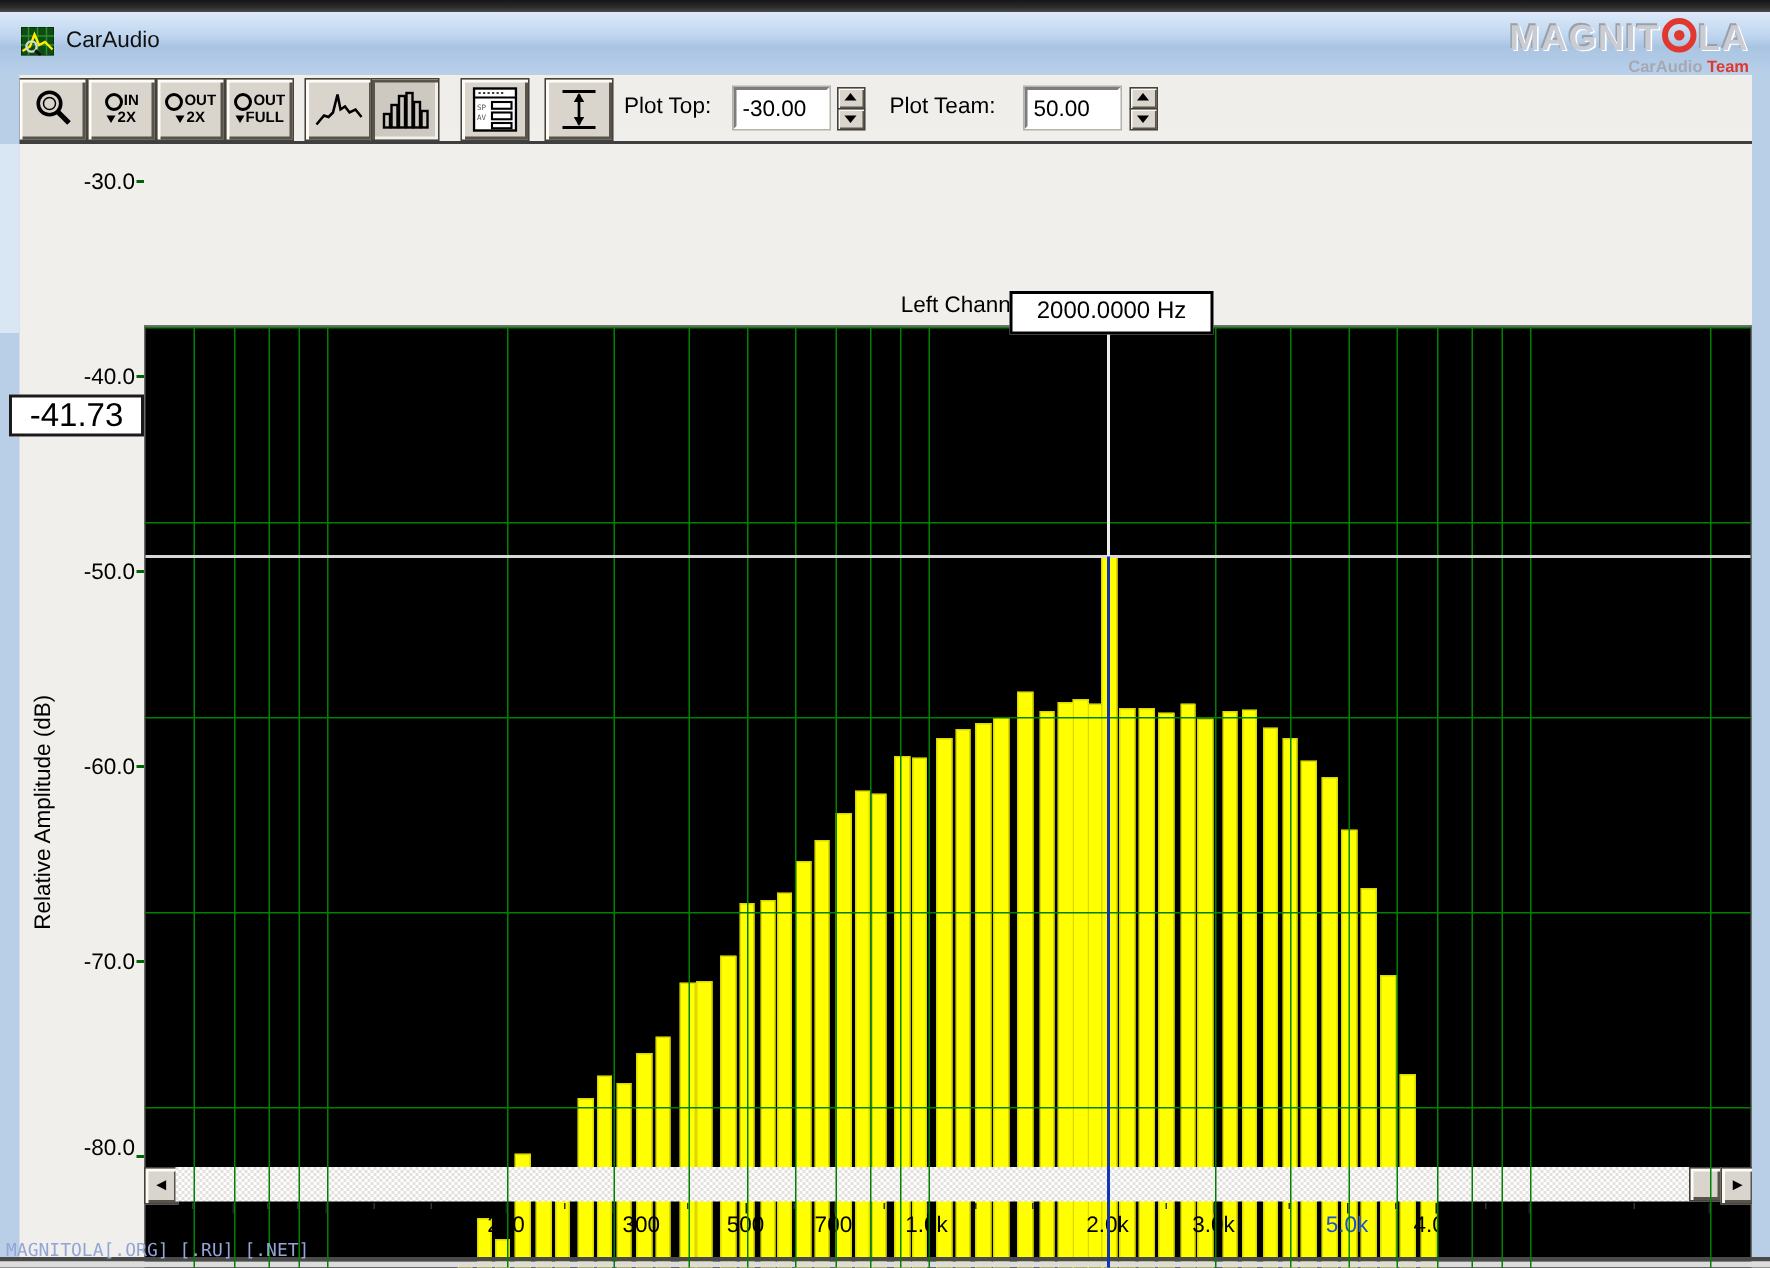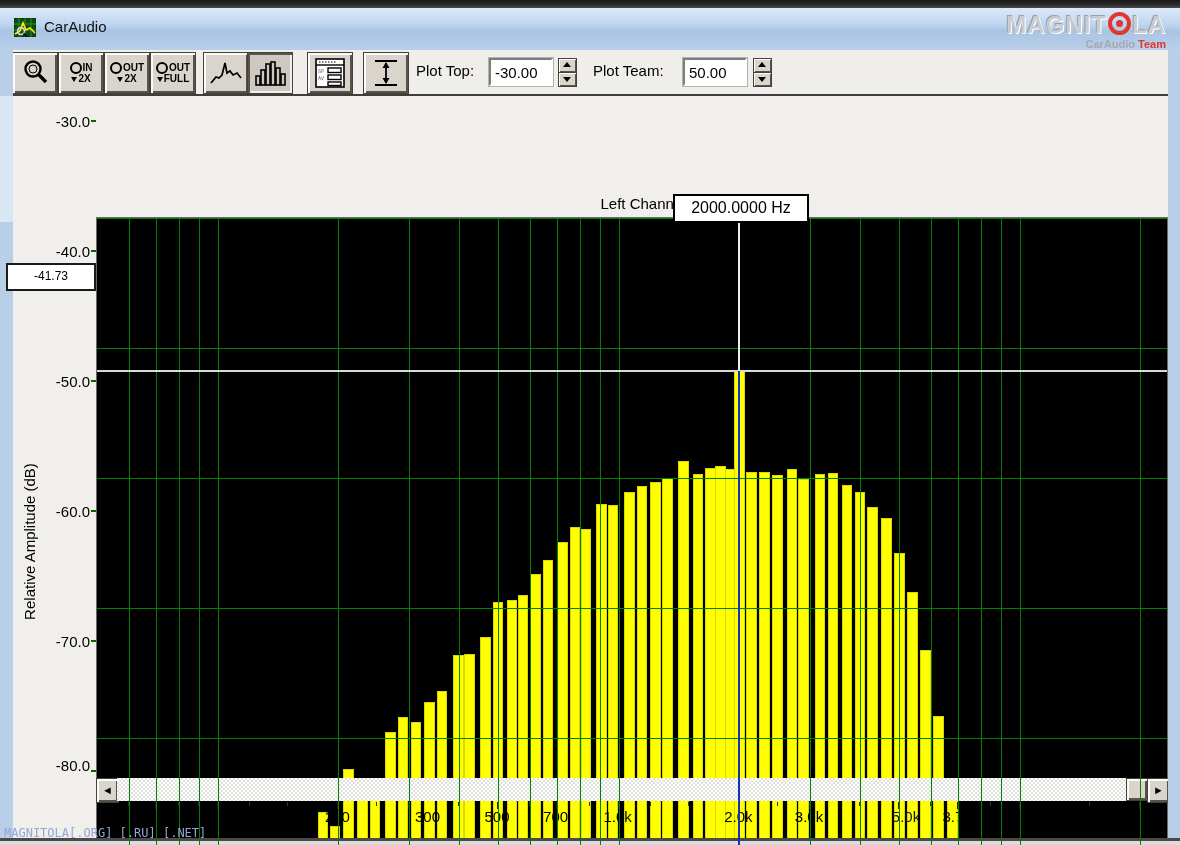--- a/index.html
+++ b/index.html
@@ -55,21 +55,21 @@
   .spin .dn:after{content:"";position:absolute;left:4px;top:4px;border-left:4px solid transparent;border-right:4px solid transparent;border-top:5px solid #000;}
 
   
   #chart-area{left:0;top:96px;width:1180px;height:742px;background:#f1efec;}
   #plot{position:absolute;left:96px;top:121px;width:1072px;height:655px;background:#000;
     border:1px solid #6a6a6a;box-sizing:border-box;}
   #plot-title{left:97px;top:99px;width:1070px;text-align:center;text-indent:22px;font-size:15px;color:#000;z-index:8;}
   #freq-tooltip{left:673px;top:98px;width:132px;height:25px;background:#fff;border:2px solid #000;
     z-index:10;text-align:center;font-size:16px;color:#000;line-height:24px;}
   #db-readout{left:6px;top:167px;width:86px;height:24px;background:#fff;border:2px solid #1a1a1a;
-    z-index:10;text-align:center;font-size:12px;color:#000;line-height:23px;}
+    z-index:10;text-align:center;font-size:22px;color:#000;line-height:23px;}
   #y-title{left:-71px;top:437px;width:200px;text-align:center;font-size:15px;color:#000;
     transform:rotate(-90deg);transform-origin:center;}
   #x-title{left:97px;top:725px;width:1070px;text-align:center;font-size:15px;color:#000;}
 
   
   .sb-btn{position:absolute;top:682px;width:21px;height:23px;background:#d9d5cd;border:1px solid #45423b;
     box-shadow:inset 2px 2px 0 #fdfbf7, inset -2px -2px 0 #58544c;
     font-size:11px;color:#000;text-align:center;line-height:22px;}
   #sb-track{left:117px;top:682px;width:1009px;height:23px;
     background:repeating-conic-gradient(#ffffff 0% 25%, #e3e1dd 0% 50%) 0 0/4px 4px;}
@@ -324,23 +324,23 @@
     <div style="position: absolute; left: 465px; top: 712px; width: 64px; text-align: center; font-size: 15px; color: rgb(0, 0, 0);">500</div>
     <div style="position: absolute; left: 555.6px; top: 706px; width: 1px; height: 7px; background: rgb(34, 34, 34);"></div>
     <div style="position: absolute; left: 523.6px; top: 712px; width: 64px; text-align: center; font-size: 15px; color: rgb(0, 0, 0);">700</div>
     <div style="position: absolute; left: 617.7px; top: 706px; width: 1px; height: 7px; background: rgb(34, 34, 34);"></div>
     <div style="position: absolute; left: 585.7px; top: 712px; width: 64px; text-align: center; font-size: 15px; color: rgb(0, 0, 0);">1.0k</div>
     <div style="position: absolute; left: 738.4px; top: 706px; width: 1px; height: 7px; background: rgb(34, 34, 34);"></div>
     <div style="position: absolute; left: 706.4px; top: 712px; width: 64px; text-align: center; font-size: 15px; color: rgb(0, 0, 0);">2.0k</div>
     <div style="position: absolute; left: 809px; top: 706px; width: 1px; height: 7px; background: rgb(34, 34, 34);"></div>
     <div style="position: absolute; left: 777px; top: 712px; width: 64px; text-align: center; font-size: 15px; color: rgb(0, 0, 0);">3.0k</div>
     <div style="position: absolute; left: 898px; top: 706px; width: 1px; height: 7px; background: rgb(34, 34, 34);"></div>
-    <div style="position: absolute; left: 866px; top: 712px; width: 80px; text-align: center; font-size: 15px; color: #0f172a;">5.0k</div>
+    <div style="position: absolute; left: 866px; top: 712px; width: 64px; text-align: center; font-size: 15px; color: #1d4ed8;">5.0k</div>
     <div style="position: absolute; left: 956.6px; top: 706px; width: 1px; height: 7px; background: rgb(34, 34, 34);"></div>
-    <div style="position: absolute; left: 924.6px; top: 712px; width: 64px; text-align: center; font-size: 15px; color: rgb(0, 0, 0);">3.7k</div>
+    <div style="position: absolute; left: 924.6px; top: 712px; width: 64px; text-align: center; font-size: 15px; color: rgb(0, 0, 0);">4.0k</div>
     <div style="position: absolute; left: 1018.7px; top: 706px; width: 1px; height: 7px; background: rgb(34, 34, 34);"></div>
     <div style="position: absolute; left: 986.7px; top: 712px; width: 64px; text-align: center; font-size: 15px; color: rgb(0, 0, 0);">10.0k</div>
     <div style="position: absolute; left: 1139.4px; top: 706px; width: 1px; height: 7px; background: rgb(34, 34, 34);"></div>
     <div style="position: absolute; left: 1107.4px; top: 712px; width: 64px; text-align: center; font-size: 15px; color: rgb(0, 0, 0);">20.0k</div>
     <div style="position: absolute; left: 127.8px; top: 706px; width: 1px; height: 4px; background: rgb(51, 51, 51);"></div>
     <div style="position: absolute; left: 177.9px; top: 706px; width: 1px; height: 4px; background: rgb(51, 51, 51);"></div>
     <div style="position: absolute; left: 198.4px; top: 706px; width: 1px; height: 4px; background: rgb(51, 51, 51);"></div>
     <div style="position: absolute; left: 248.5px; top: 706px; width: 1px; height: 4px; background: rgb(51, 51, 51);"></div>
     <div style="position: absolute; left: 287.3px; top: 706px; width: 1px; height: 4px; background: rgb(51, 51, 51);"></div>
     <div style="position: absolute; left: 376.3px; top: 706px; width: 1px; height: 4px; background: rgb(51, 51, 51);"></div>

